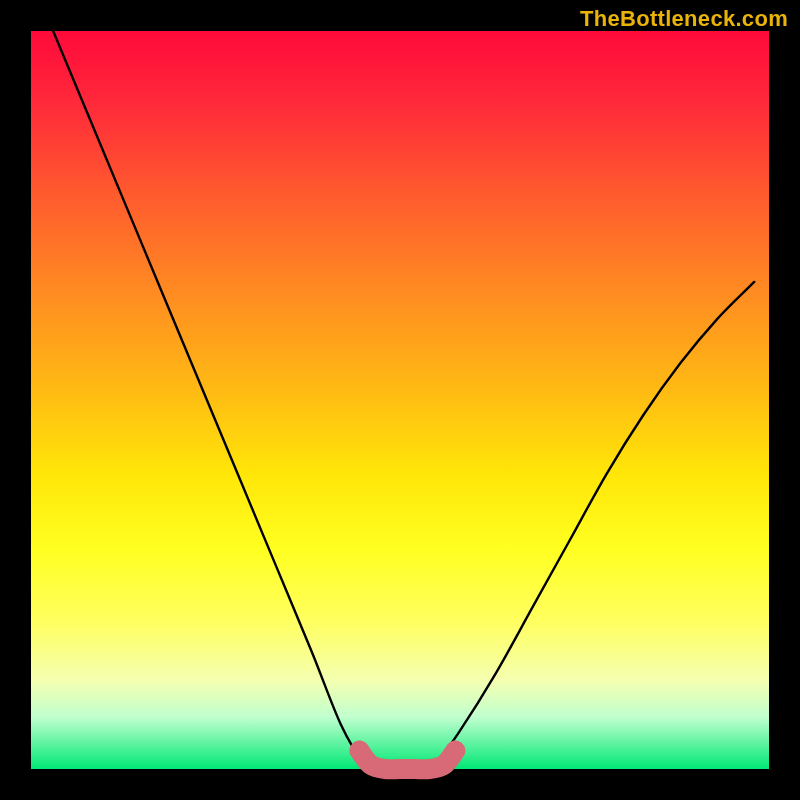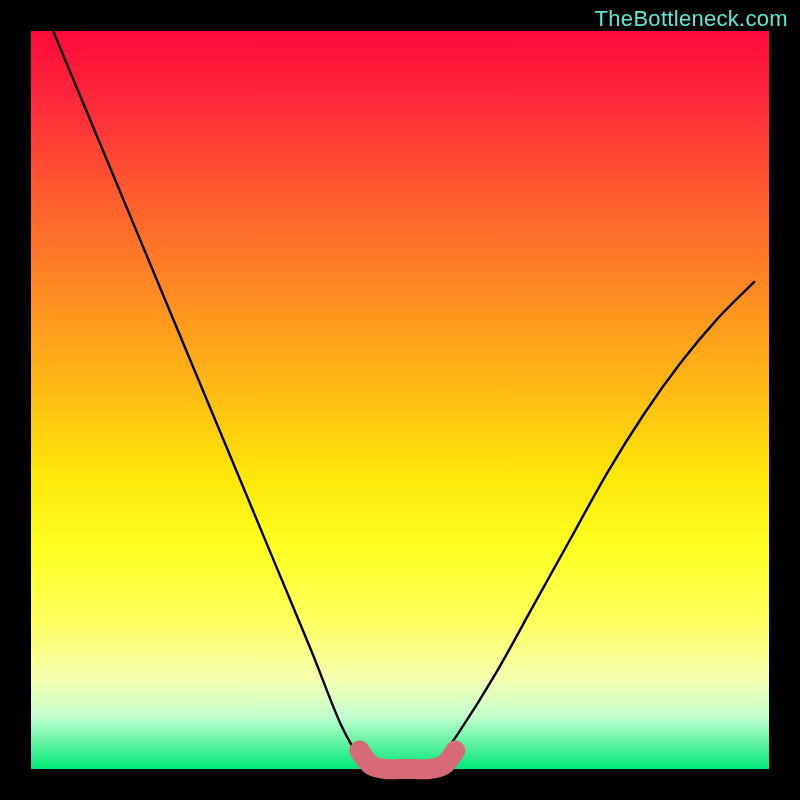--- a/index.html
+++ b/index.html
@@ -35,23 +35,23 @@
       #ffff60 80%,
       #f4ffb0 88%,
       #c0ffcf 93%,
       #00e874 100%
     );
   }
   .watermark {
     position: absolute;
     top: 6px;
     right: 12px;
-    color: #5eead4;
+    color: #eab308;
     font-size: 22px;
-    font-weight: 400;
+    font-weight: 700;
     letter-spacing: 0.3px;
     user-select: none;
   }
   svg.curve {
     position: absolute;
     left: 0;
     top: 0;
     width: 738px;
     height: 738px;
     overflow: visible;

